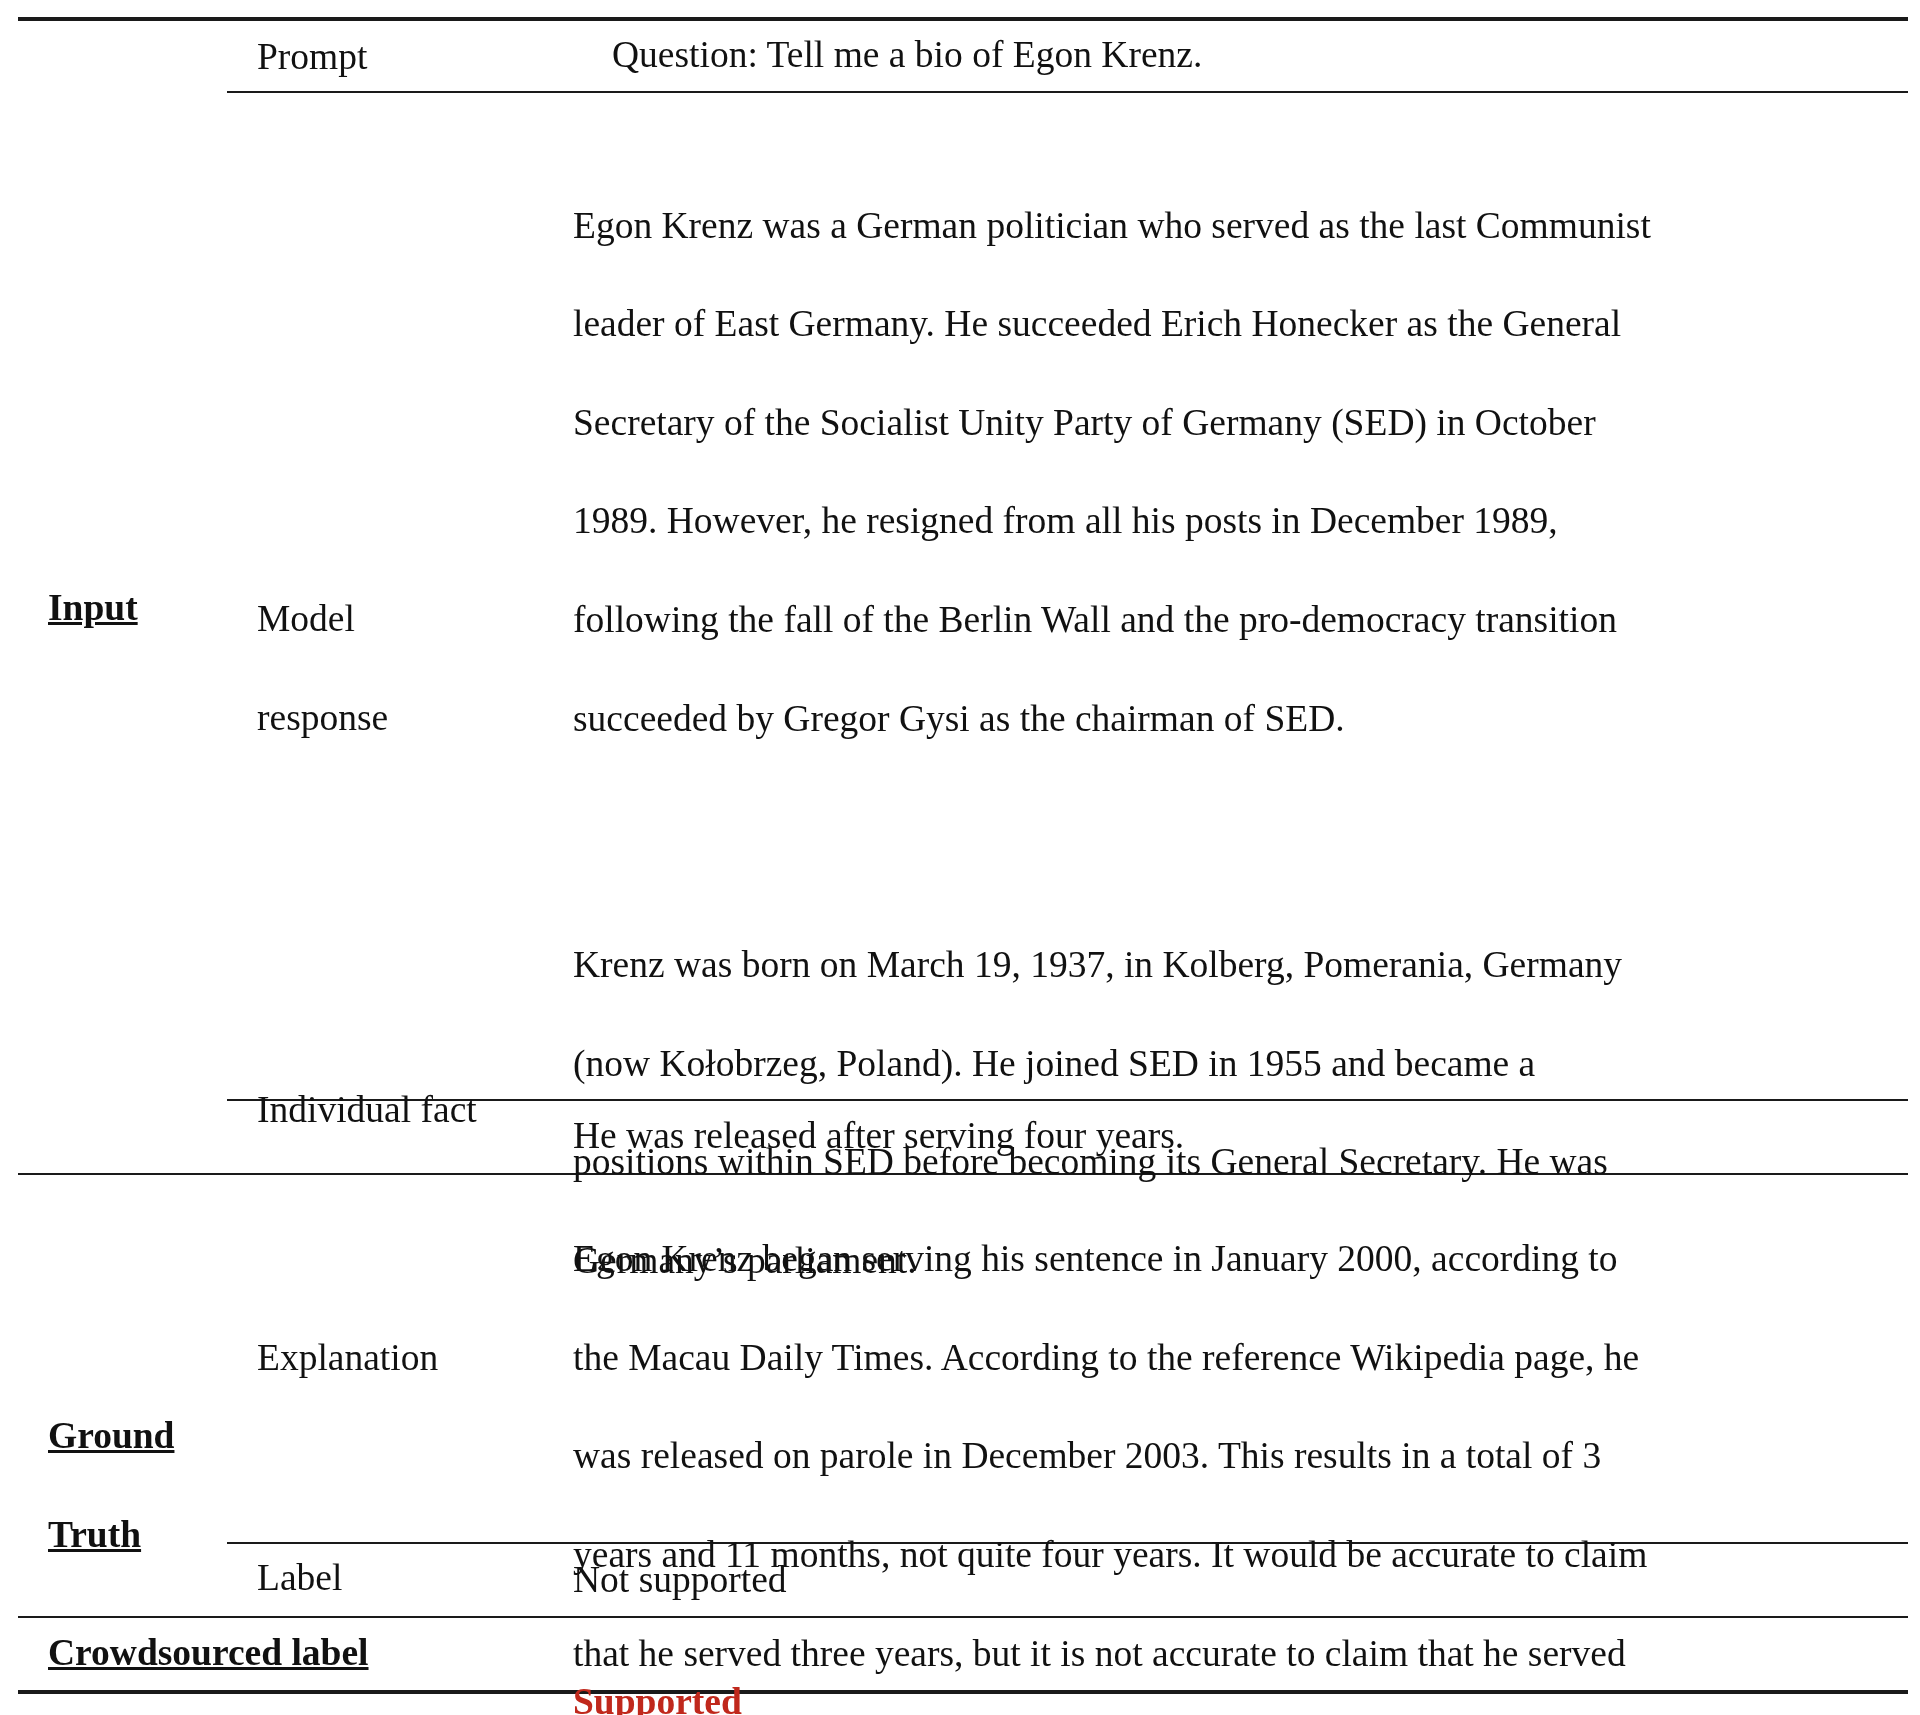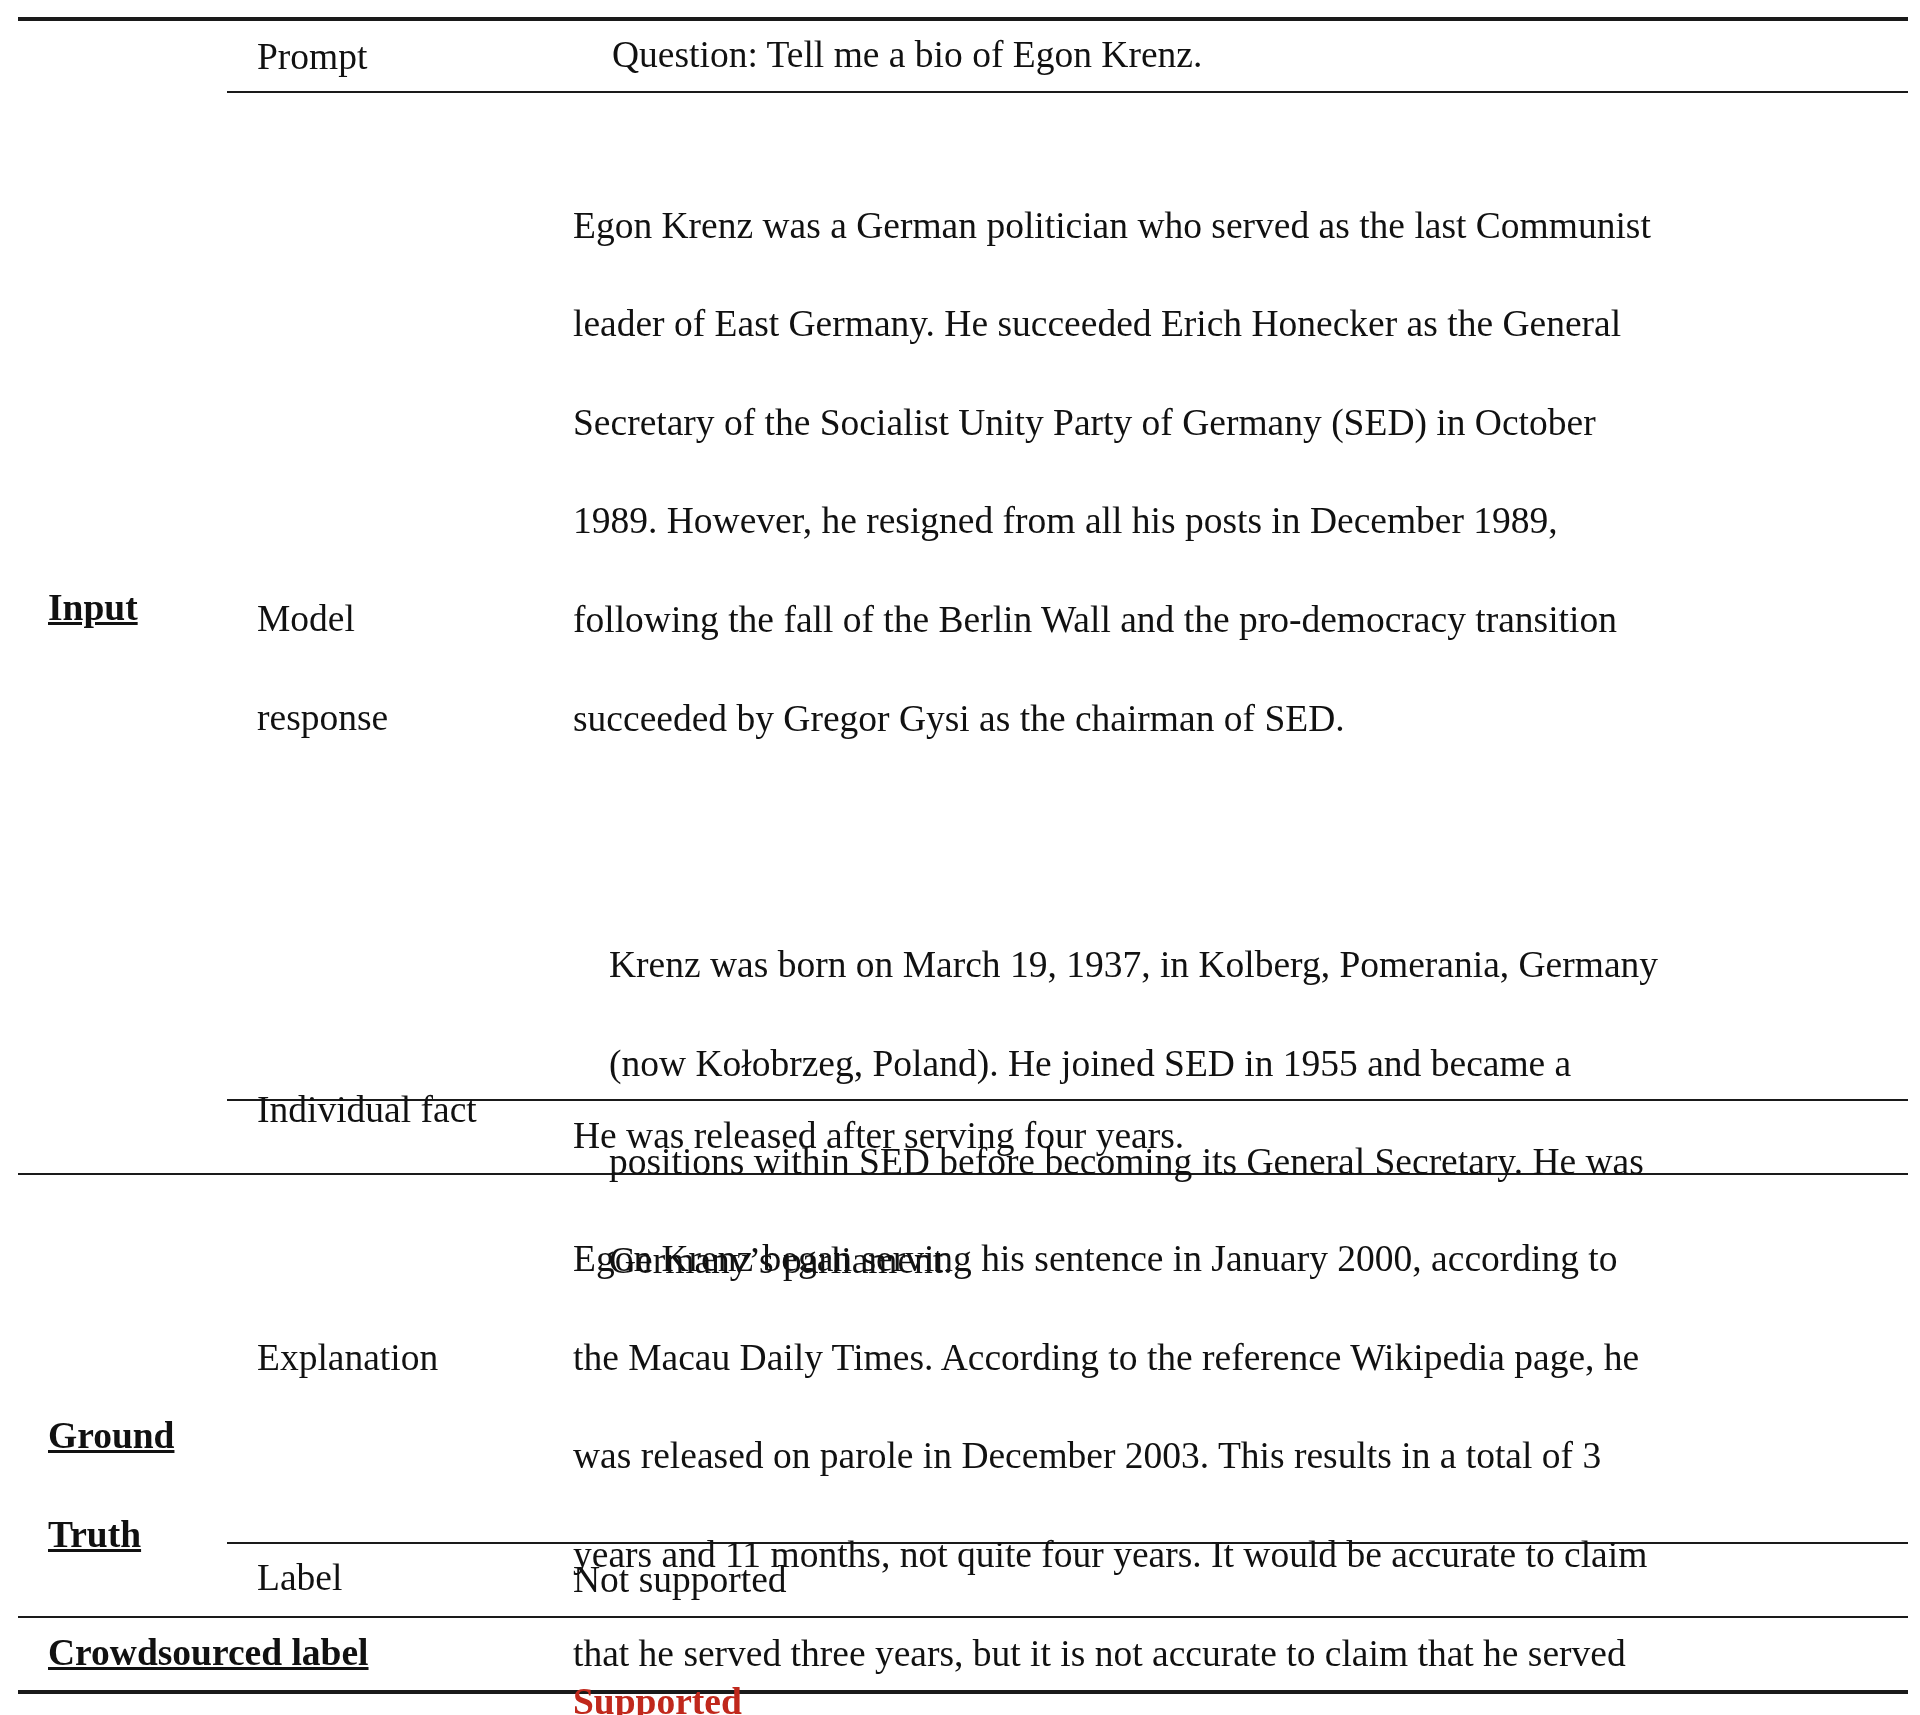--- a/index.html
+++ b/index.html
@@ -28,21 +28,21 @@
   .rule.thin { height: 2px; }
 
   .cell {
     position: absolute;
     white-space: pre-line;
   }
   .c1 { left: 48px; font-weight: bold; text-decoration: underline; }
   .c2 { left: 257px; }
   .c3 { left: 573px; width: 1330px; }
   .red { color: #c0281c; font-weight: bold; }
-  .para + .para { margin-top: 49.3px; margin-left: 36px; }
+  .para + .para { margin-top: 49.3px; }
   .line { display: block; white-space: nowrap; }
 </style>
 </head>
 <body>
 
 <div class="rule full thick" style="top:17px;"></div>
 <div class="rule partial thin" style="top:91px;"></div>
 <div class="rule partial thin" style="top:1099px;"></div>
 <div class="rule full thin" style="top:1173px;"></div>
 <div class="rule partial thin" style="top:1542px;"></div>

